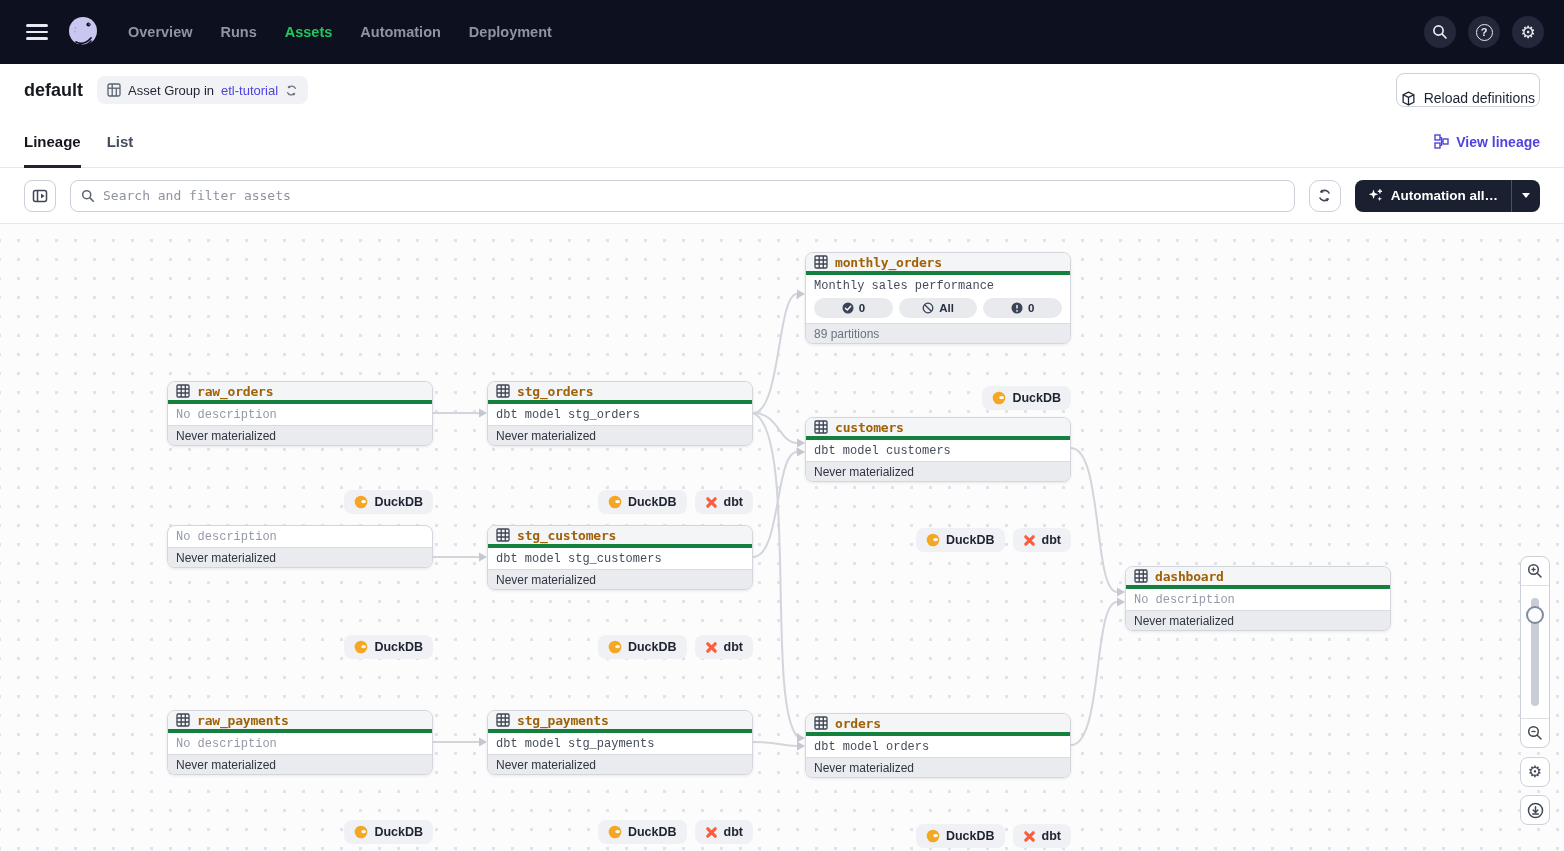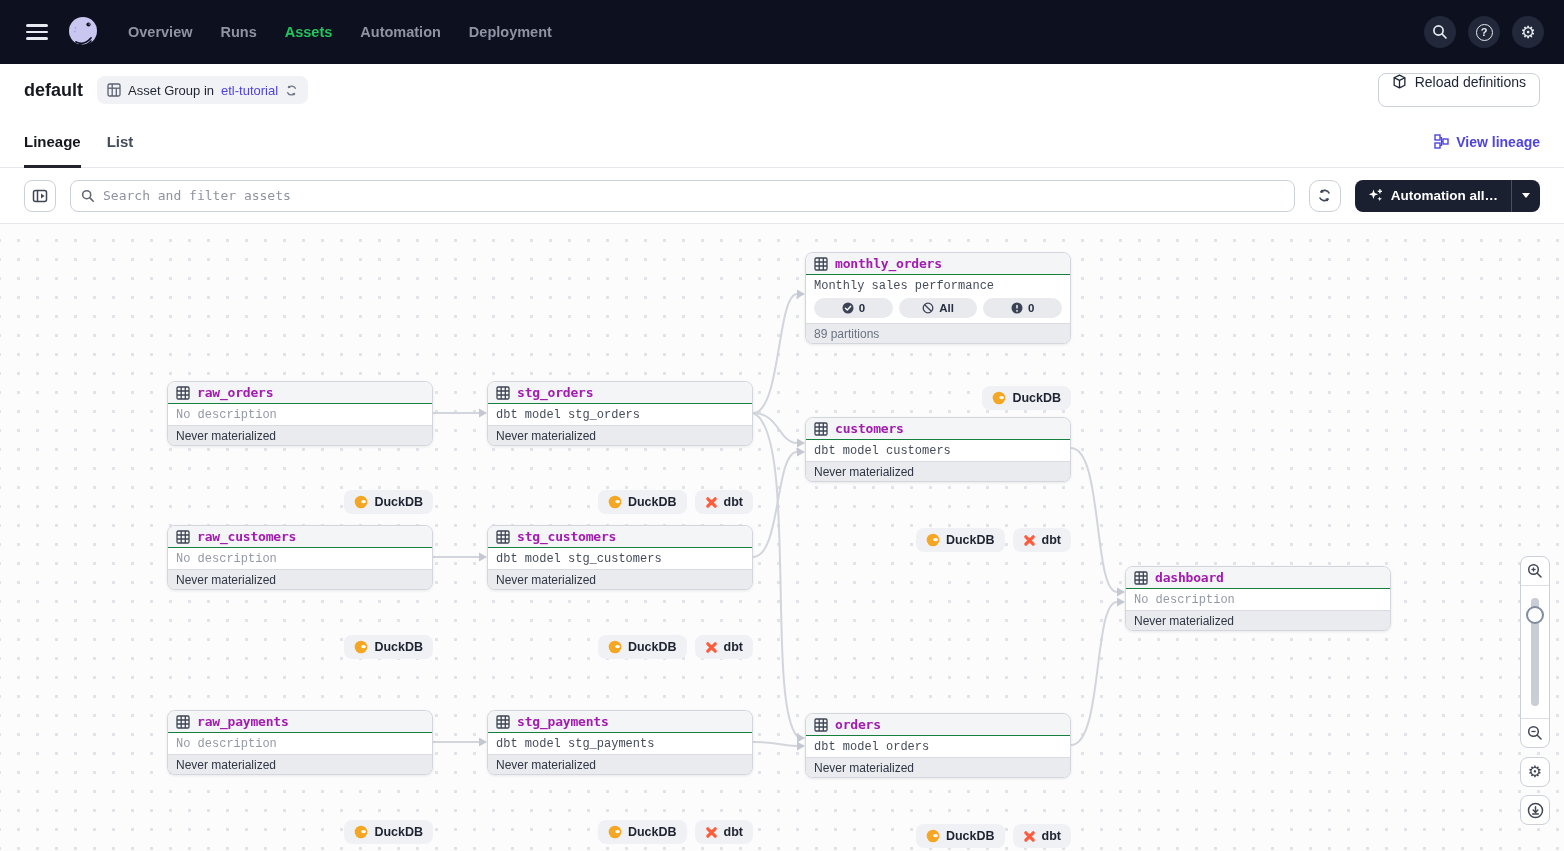--- a/index.html
+++ b/index.html
@@ -21,21 +21,21 @@
     font-size:11px; font-weight:700; display:flex; align-items:center; justify-content:center; }
   .gear-glyph { font-size:17px; line-height:1; }
 
   
   .pagehead { height:52px; display:flex; align-items:center; padding:0 24px; gap:14px; }
   .page-title { font-size:18px; font-weight:700; color:#16191f; }
   .group-badge { display:flex; align-items:center; gap:7px; background:#f1f2f5; border-radius:8px;
     height:28px; padding:0 10px; font-size:13px; color:#1f2430; }
   .group-badge a { color:#4f43dd; text-decoration:none; cursor:pointer; }
   .head-right { margin-left:auto; }
-  .btn-outline { display:flex; align-items:flex-start; gap:8px; height:34px; padding:0 13px;
+  .btn-outline { display:flex; align-items:flex-end; gap:8px; height:34px; padding:0 4px;
     background:#fff; border:1px solid #ccd0d8; border-radius:8px; font-size:14px; color:#1c2333;
     cursor:pointer; font-weight:500; }
 
   
   .tabsrow { height:52px; display:flex; align-items:stretch; padding:0 24px; border-bottom:1px solid #e6e8ec; }
   .tab { display:flex; align-items:center; margin-right:26px; font-size:15px; font-weight:700;
     color:#434c5c; cursor:pointer; position:relative; }
   .tab.active { color:#14171e; }
   .tab.active::after { content:""; position:absolute; left:0; right:0; bottom:-1px; height:3px; background:#21242c; }
   .tabs-right { margin-left:auto; display:flex; align-items:center; gap:7px; color:#4f43dd;
@@ -59,21 +59,21 @@
 
   
   .canvas { position:relative; height:627px; background-color:#fcfcfd;
     background-image:radial-gradient(#e2e3e8 1.6px, transparent 1.6px);
     background-size:19px 19px; background-position:9px 7px; overflow:hidden; }
   .edges { position:absolute; left:0; top:0; }
 
   .node { position:absolute; width:266px; background:#fff; border:1px solid #d3d6dd; border-radius:8px;
     box-shadow:0 1px 3px rgba(30,35,50,.09); overflow:hidden; cursor:pointer; }
   .node-header { display:flex; align-items:center; gap:7px; background:#f4f5f7; padding:0 8px;
-    height:22px; border-bottom:1px solid #15803d; color:#a21caf; }
+    height:22px; border-bottom:4px solid #15803d; color:#a16207; }
   .node-title { font-family:"DejaVu Sans Mono",monospace; font-size:13px; font-weight:700; letter-spacing:-0.2px; }
   .node-desc { height:21px; display:flex; align-items:center; padding:0 8px; font-size:12px; color:#454c59;font-family:Liberation Mono, monospace; }
   .node-desc.muted { color:#939aa6; }
   .node-foot { height:20px; display:flex; align-items:center; padding:0 8px; font-size:12px;
     color:#2f3542; background:#e9ebef; border-top:1px solid #d9dbe1; }
   .node-foot.partitions { color:#6b7280; }
   .pillsrow { display:flex; gap:6px; padding:2px 8px 5px; }
   .pill { flex:1; background:#e8eaee; border-radius:10px; height:20px; display:flex; align-items:center;
     justify-content:center; gap:5px; font-size:11.5px; font-weight:600; color:#262e3f; }
 
@@ -383,30 +383,20 @@
     </span>
     <span class="tag">
       <svg width="13" height="13" viewBox="0 0 14 14">
           <path d="M3,3 L11,11 M11,3 L3,11" stroke="#ff5c3c" stroke-width="3.4" stroke-linecap="round"></path>
         </svg>
       <span>dbt</span>
     </span>
   </div>
 
   <div class="node" style="left:167px; top:301px;">
-    <div class="node-header">
-      <svg class="ic" width="14" height="14" viewBox="0 0 14 14">
-          <rect x="1" y="1" width="12" height="12" rx="1.2" fill="none" stroke="#3d4554" stroke-width="1.3"></rect>
-          <line x1="1" y1="5" x2="13" y2="5" stroke="#3d4554" stroke-width="1.3"></line>
-          <line x1="1" y1="9" x2="13" y2="9" stroke="#3d4554" stroke-width="1.3"></line>
-          <line x1="5.2" y1="1" x2="5.2" y2="13" stroke="#3d4554" stroke-width="1.3"></line>
-          <line x1="9.3" y1="1" x2="9.3" y2="13" stroke="#3d4554" stroke-width="1.3"></line>
-        </svg>
-      <span class="node-title">raw_customers</span>
-    </div>
     <div class="node-desc muted">No description</div>
     <div class="node-foot">Never materialized</div>
   </div>
   <div class="tagrow" style="left:167px; top:371px; width:266px;">
     <span class="tag">
       <svg width="14" height="14" viewBox="0 0 14 14">
           <circle cx="7" cy="7" r="6.3" fill="#f5a623"></circle>
           <ellipse cx="9.6" cy="6.6" rx="2.4" ry="1.7" fill="#fff"></ellipse>
         </svg>
       <span>DuckDB</span>

